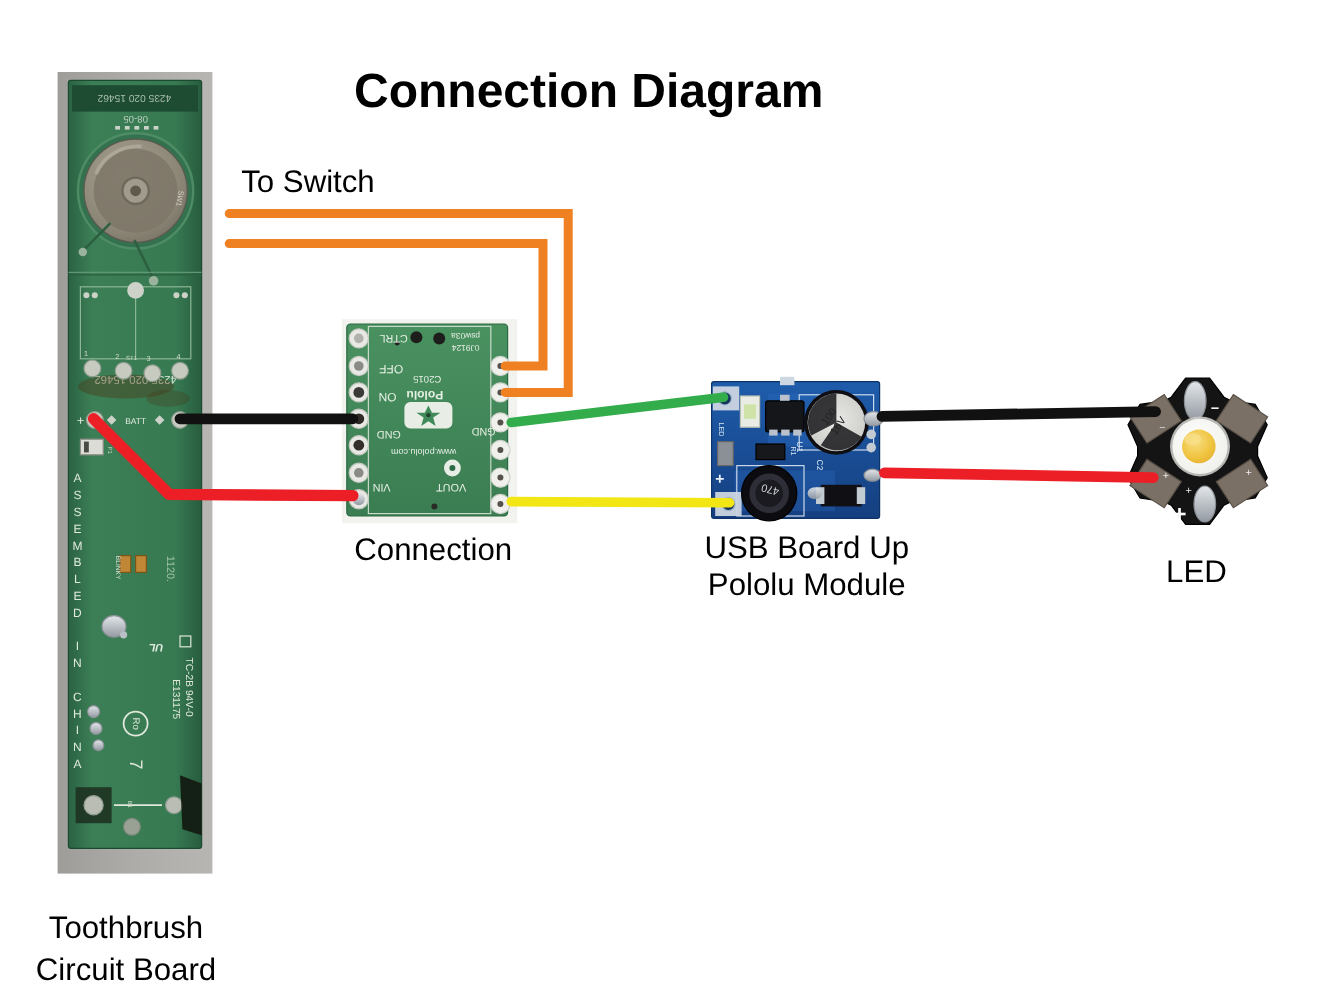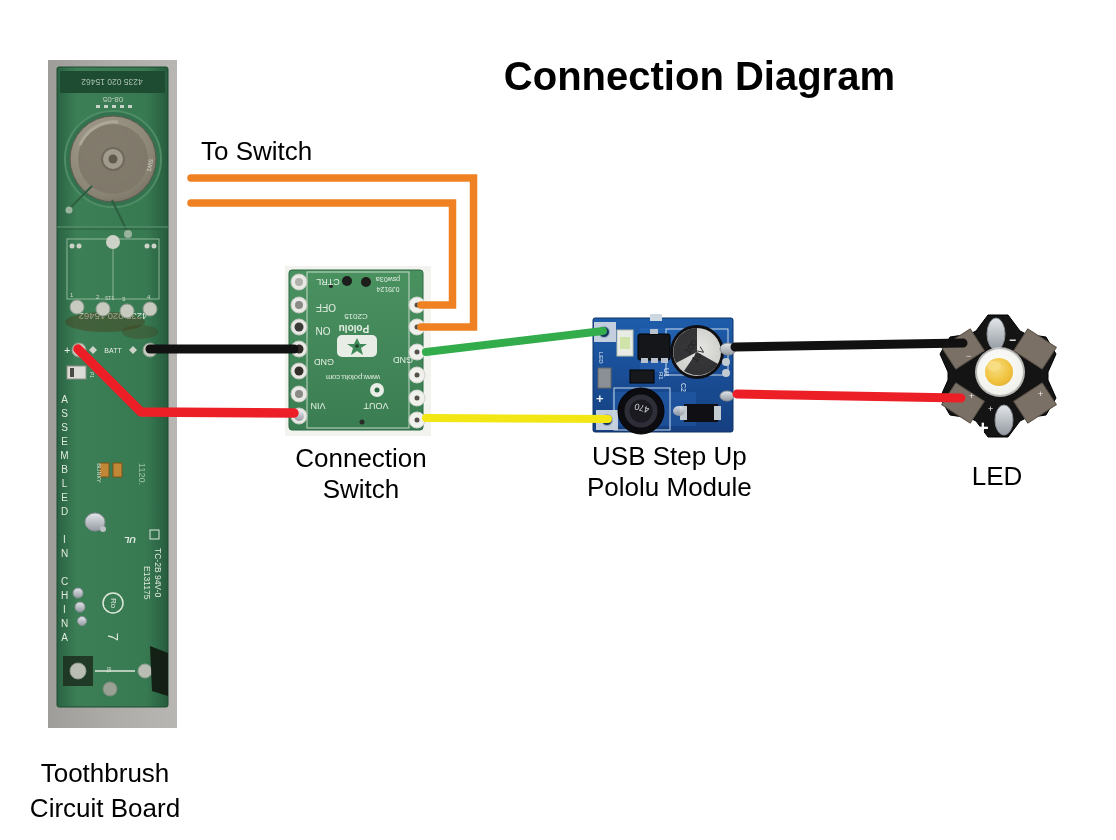--- a/index.html
+++ b/index.html
@@ -1,20 +1,20 @@
 <!DOCTYPE html>
 <html><head>
 <meta charset="utf-8">
 <style>
   html,body{margin:0;padding:0;background:#ffffff;}
   .canvas{position:relative;width:1116px;height:840px;background:#ffffff;
           font-family:"Liberation Sans",sans-serif;overflow:hidden;}
   .canvas svg{position:absolute;left:0;top:0;}
   .lbl{position:absolute;color:#000000;line-height:1.18;}
-  .lbl-title{font-size:40px;font-weight:bold;text-align:right;}
+  .lbl-title{font-size:40px;font-weight:bold;text-align:left;}
   .lbl-std{font-size:26px;text-align:center;}
   .lbl-center{text-align:center;}
   .vtext{position:absolute;writing-mode:vertical-lr;text-orientation:upright;
          font-size:10px;letter-spacing:3px;color:#dfe9dc;left:59px;top:394px;
          height:280px;font-family:"Liberation Sans",sans-serif;}
   svg text{font-family:"Liberation Sans",sans-serif;}
   .silk{fill:#e6efe4;}
   .silkb{fill:#dce8f4;}
 </style>
 </head>
@@ -335,25 +335,24 @@
 </svg>
 
 <div class="vtext">ASSEMBLED IN CHINA</div>
 
 <div class="lbl lbl-title" style="left:295px;top:53px;width:600px;">Connection Diagram</div>
 
 <div class="lbl lbl-std" style="left:201px;top:136px;">To Switch</div>
 
 <div class="lbl lbl-std lbl-center" style="left:286px;top:443px;width:150px;">
   <div>Connection</div>
-  <div>Switch</div>
 </div>
 
 <div class="lbl lbl-std" style="left:587px;top:441px;">
-  <div>USB Step Up</div>
+  <div>USB Board Up</div>
   <div>Pololu Module</div>
 </div>
 
 <div class="lbl lbl-std lbl-center" style="left:937px;top:461px;width:120px;">LED</div>
 
 <div class="lbl lbl-std lbl-center" style="left:15px;top:756px;width:180px;line-height:35px;">
   <div>Toothbrush</div>
   <div>Circuit Board</div>
 </div>
 

